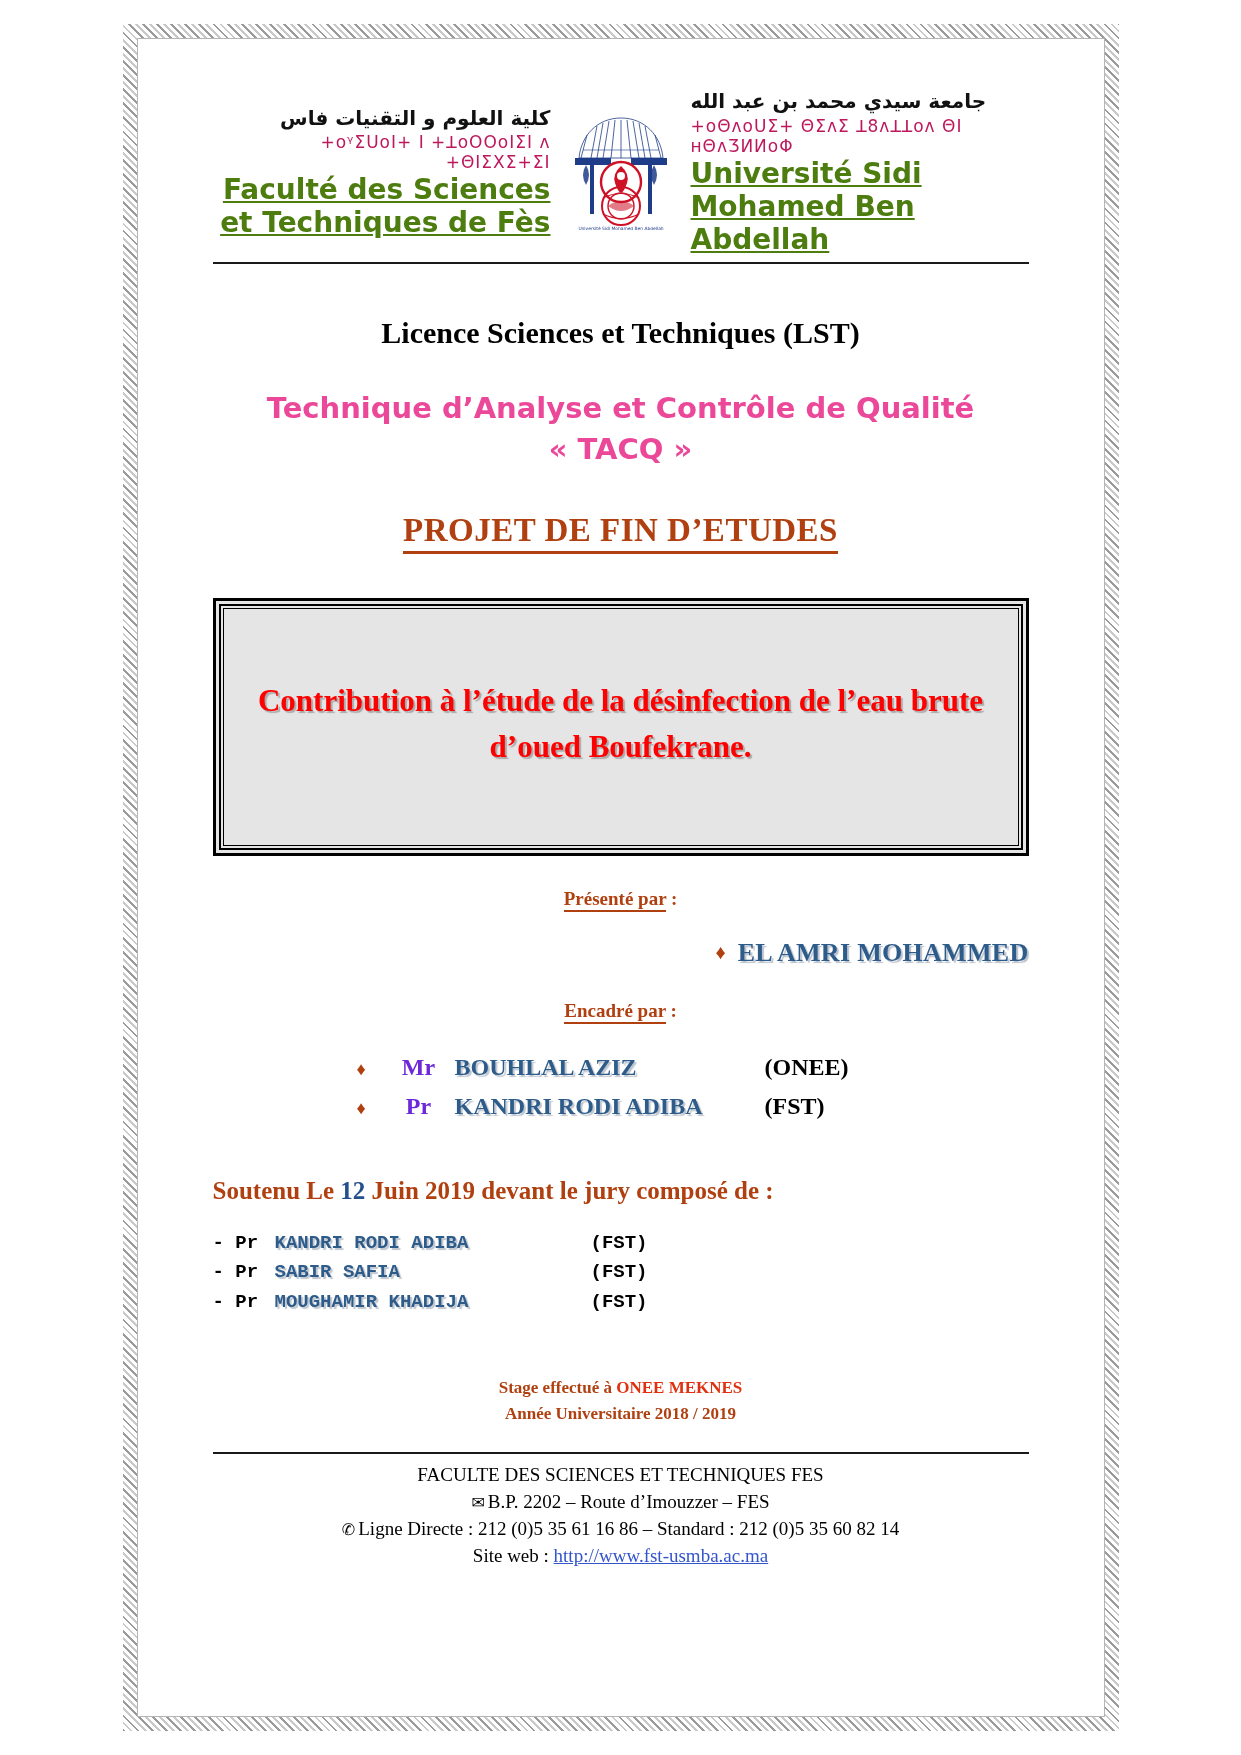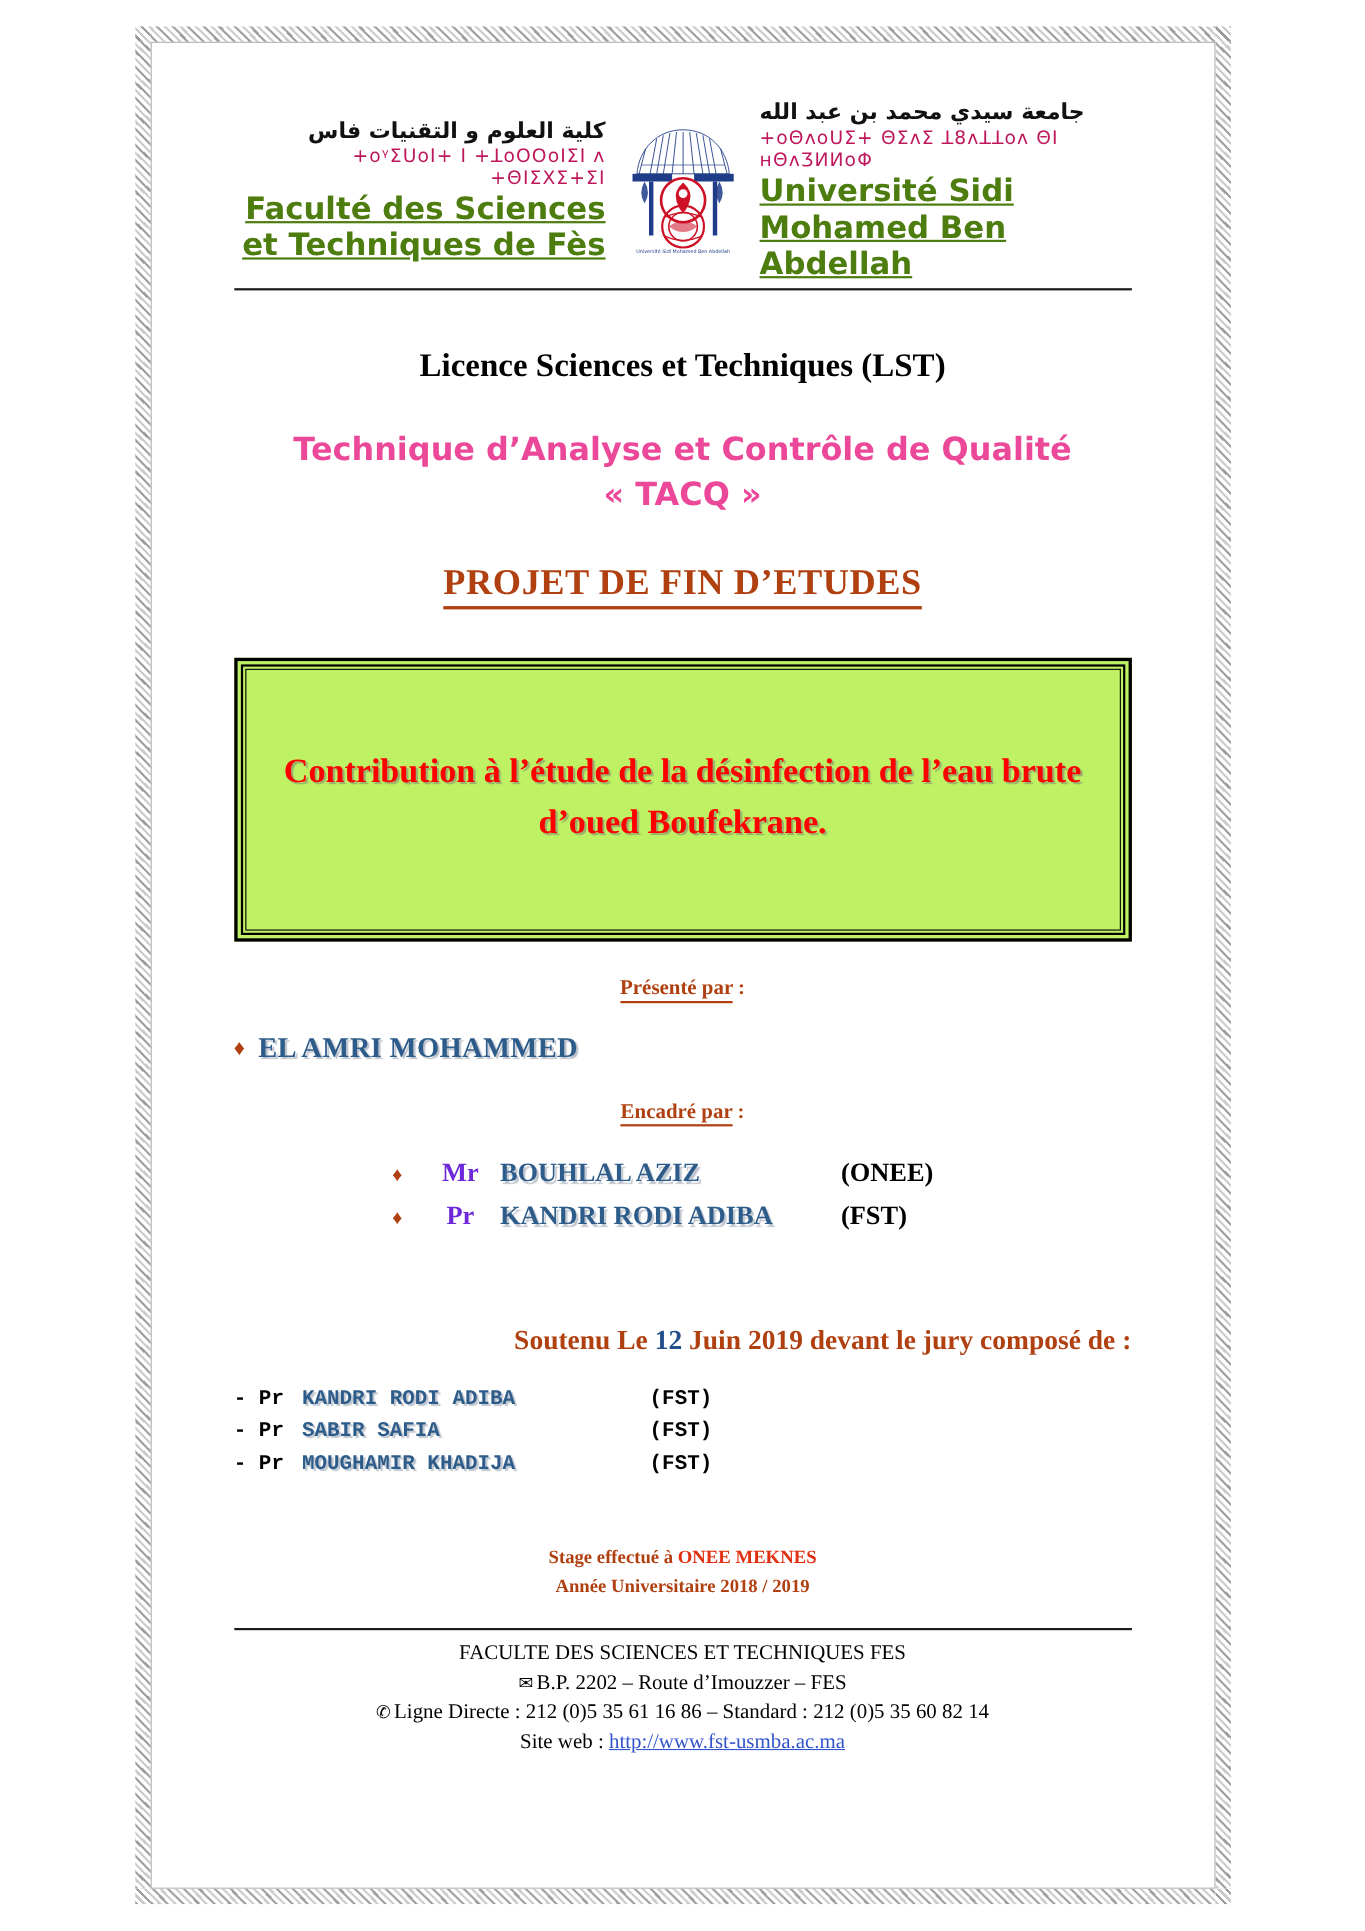--- a/index.html
+++ b/index.html
@@ -142,21 +142,21 @@
     border-bottom: 3px solid #B04010;
     padding-bottom: 2px;
     letter-spacing: .5px;
   }
 
   
   .title-box {
     margin: 44px 0 0 0;
     border: 3px solid #000;
     padding: 3px;
-    background: #bef264;
+    background: #e5e5e5;
   }
   .title-box-inner {
     border: 2px solid #000;
     padding: 2px;
   }
   .title-box-inner2 {
     border: 1px solid #000;
     padding: 40px 34px 46px 34px;
     min-height: 150px;
     display: flex;
@@ -182,21 +182,21 @@
     font-size: 19px;
     color: #B04010;
   }
   .label-line .u {
     border-bottom: 2px solid #B04010;
     padding-bottom: 1px;
   }
   .label-line .colon { color: #B04010; }
 
   .student-row {
-    text-align: left;
+    text-align: right;
     margin-top: 28px;
     font-family: "Liberation Serif", serif;
   }
   .bullet {
     color: #B04010;
     font-size: 20px;
     vertical-align: 2px;
     margin-right: 12px;
   }
   .name-blue {
@@ -224,22 +224,22 @@
   .sup-title { color: #6d28d9; width: 72px; text-align: center; }
   .sup-name {
     color: #2E5C8A;
     text-shadow: 2px 2px 1px rgba(150,160,175,.6);
     width: 310px;
     text-align: left;
   }
   .sup-aff { color: #000; width: 120px; text-align: left; }
 
   .jury-head {
-    text-align: right;
-    margin-top: 80px;
+    text-align: left;
+    margin-top: 52px;
     font-family: "Liberation Serif", serif;
     font-weight: bold;
     font-size: 25px;
     color: #B04010;
   }
   .jury-head .hl { color: #23508C; }
 
   .jury-list { margin-top: 24px; }
   .jury-row {
     display: flex;

